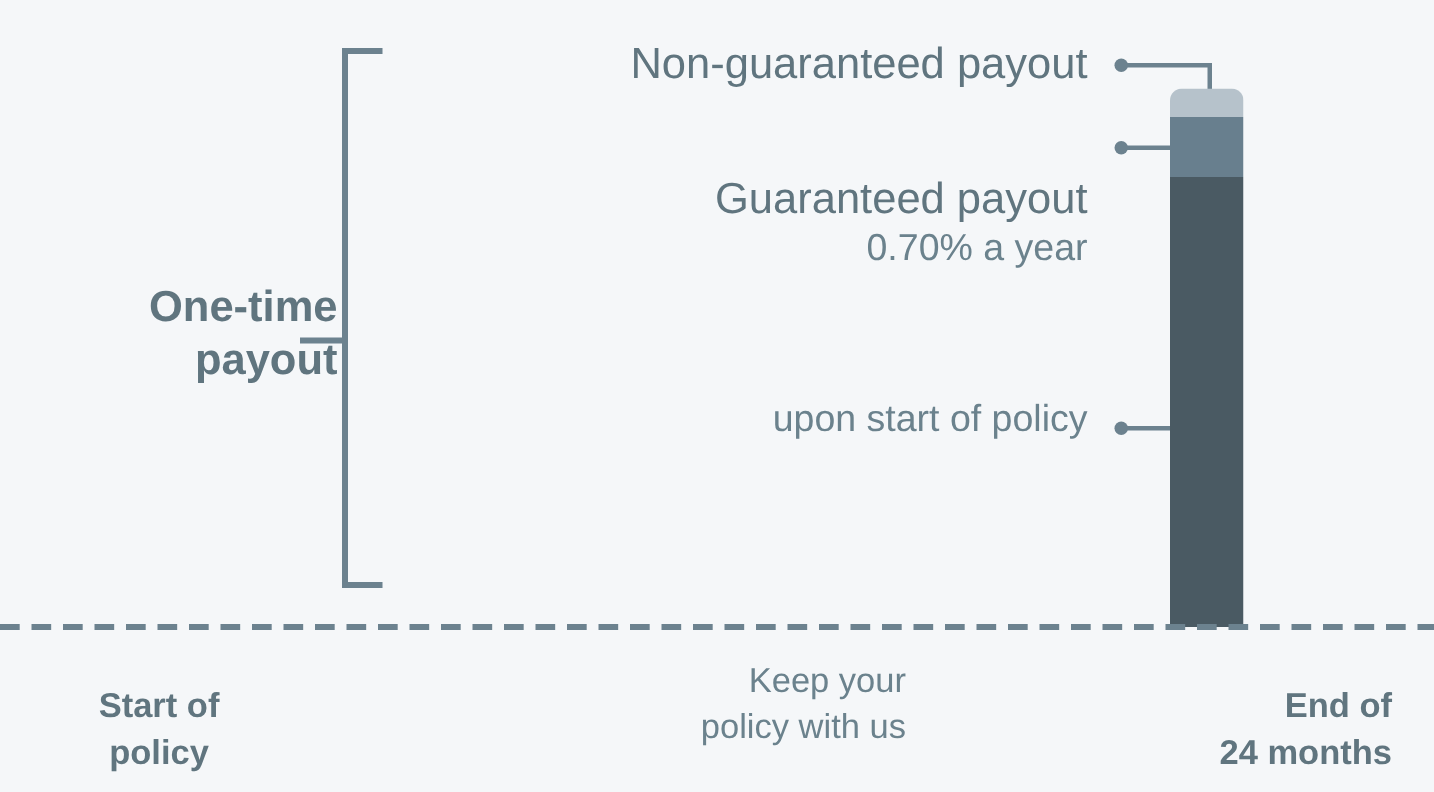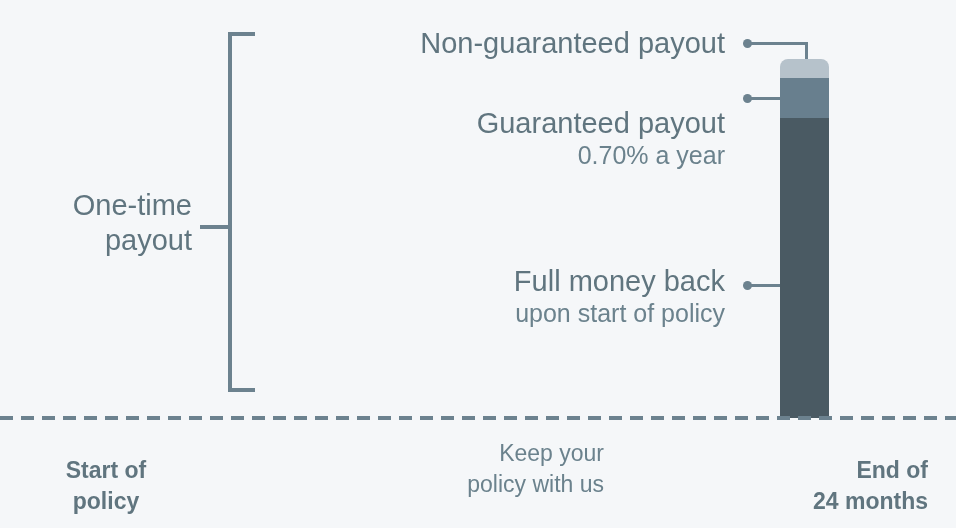--- a/index.html
+++ b/index.html
@@ -48,23 +48,24 @@
   }
 
   
   .onetime-label {
     position: absolute;
     left: 0px;
     top: 188px;
     width: 192px;
     text-align: right;
     font-size: 29px;
-    font-weight: normal;
+    font-weight: bold;
     line-height: 1.22;
     color: #60757f;
+    padding-left: 33px;
   }
 
   
   .anno {
     position: absolute;
     right: 231px;          
     text-align: right;
     color: #60757f;
   }
   .anno .hd {
@@ -75,21 +76,21 @@
     color: #60757f;
   }
   .anno .sub {
     font-size: 25px;
     font-weight: normal;
     line-height: 1.25;
     white-space: nowrap;
     color: #6b828d;
   }
   #anno-nonguar { top: 26px; }
-  #anno-guar    { top: 106px; }
+  #anno-guar    { top: 116px; }
   #anno-full    { top: 264px; }
 
   
   .dot {
     position: absolute;
     width: 9px;
     height: 9px;
     border-radius: 50%;
     background: #6c828f;
   }
@@ -160,21 +161,20 @@
   <div class="anno" id="anno-nonguar">
     <div class="hd">Non-guaranteed payout</div>
   </div>
 
   <div class="anno" id="anno-guar">
     <div class="hd">Guaranteed payout</div>
     <div class="sub">0.70% a year</div>
   </div>
 
   <div class="anno" id="anno-full">
-    <div class="hd">Full money back</div>
     <div class="sub">upon start of policy</div>
   </div>
 
   <div class="dot" style="left: 743px; top: 39px; background: rgb(108, 130, 143);"></div>
   <div class="hline" style="left: 750px; top: 42px; width: 58px; background: rgb(108, 130, 143);"></div>
   <div class="vline" style="left: 805px; top: 42px; height: 20px; background: rgb(108, 130, 143);"></div>
 
   <div class="dot" style="left: 743px; top: 94px; background: rgb(108, 130, 143);"></div>
   <div class="hline" style="left: 750px; top: 97px; width: 32px; background: rgb(108, 130, 143);"></div>
 

